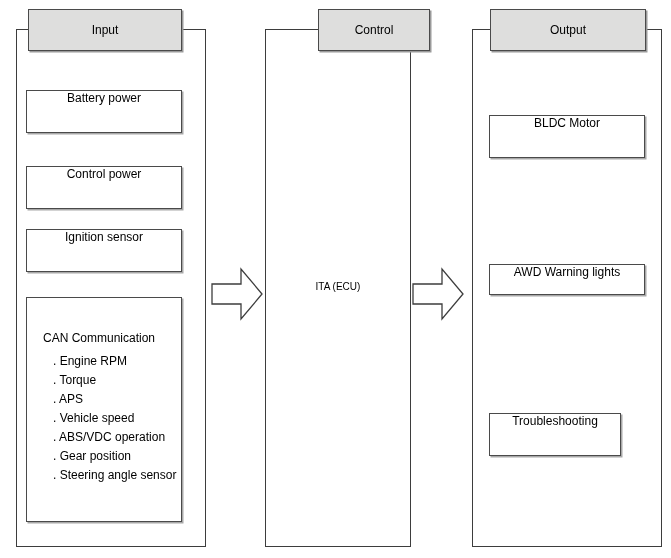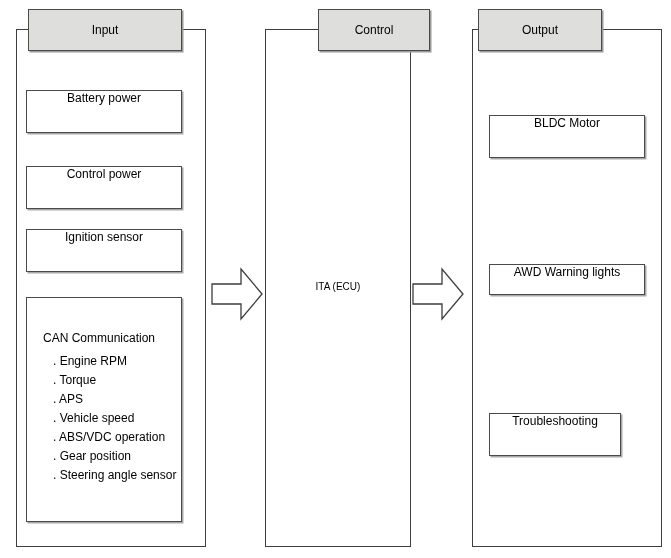--- a/index.html
+++ b/index.html
@@ -138,21 +138,21 @@
   </div>
 
   <div class="arrow" style="left:412px; top:267px; width:52px; height:54px;">
     <svg width="52" height="54" viewBox="0 0 52 54">
       <polygon points="1,17 30,17 30,2 51,27 30,52 30,37 1,37" fill="#ffffff" stroke="#3d3d3d" stroke-width="1.3" stroke-linejoin="miter"></polygon>
     </svg>
   </div>
 
   <div class="col-frame" style="left:472px; top:29px; width:190px; height:518px;"></div>
 
-  <div class="col-header" style="left:478px; top:9px; width:124px; height:42px;">
+  <div class="col-header" style="left:490px; top:9px; width:156px; height:42px;">
     <span>Output</span>
   </div>
 
   <div class="item-box" style="left:489px; top:115px; width:156px; height:43px;">
     <span>BLDC Motor</span>
   </div>
 
   <div class="item-box" style="left:489px; top:264px; width:156px; height:31px;">
     <span>AWD Warning lights</span>
   </div>

